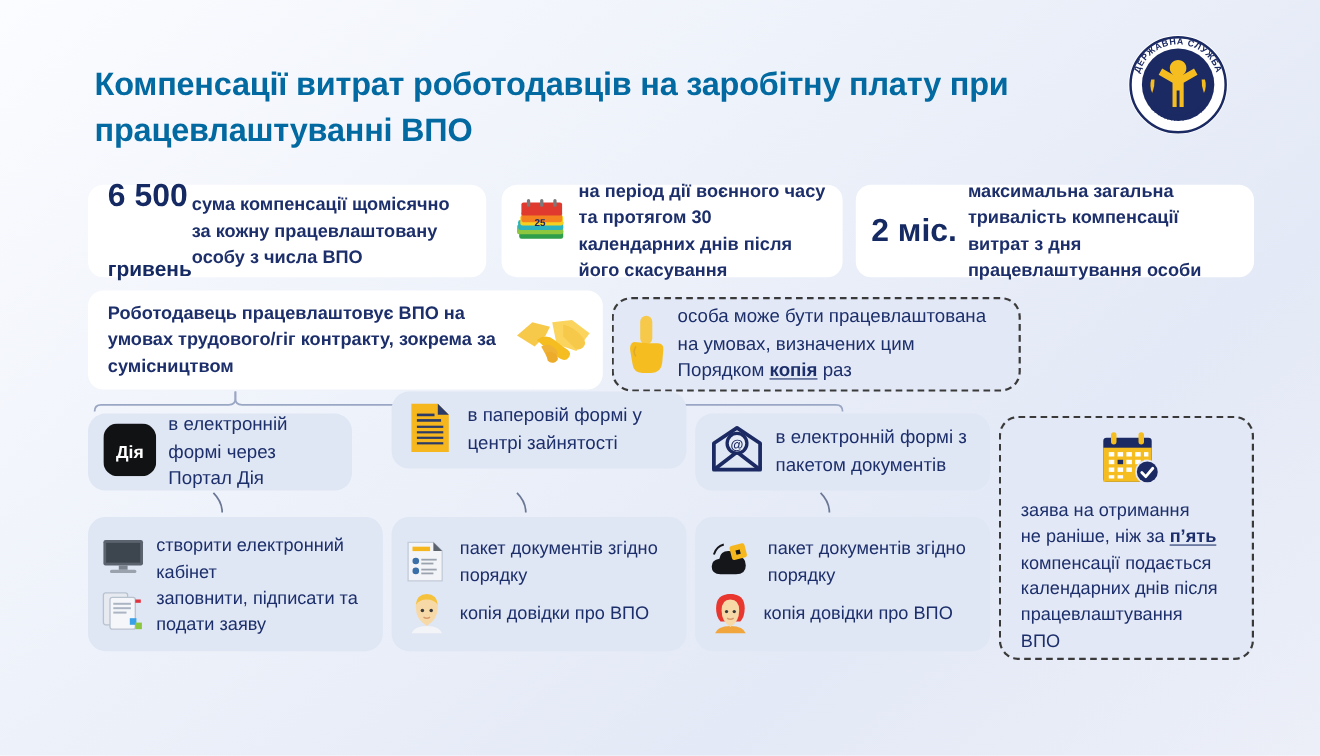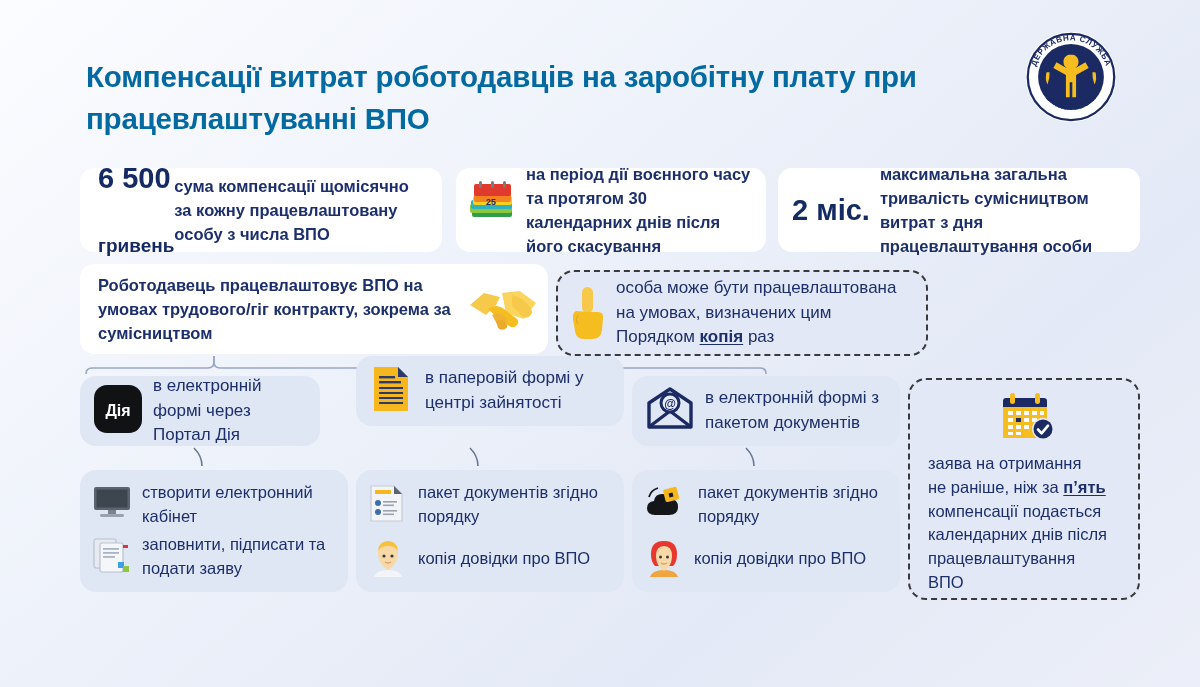--- a/index.html
+++ b/index.html
@@ -122,21 +122,21 @@
   
   #c-d1 { left: 80px;  top: 470px; width: 268px; height: 122px; }
   #c-d2 { left: 356px; top: 470px; width: 268px; height: 122px; }
   #c-d3 { left: 632px; top: 470px; width: 268px; height: 122px; }
 
   .detail-list {
     height: 100%;
     padding: 11px 8px 11px 12px;
     display: flex;
     flex-direction: column;
-    justify-content: space-between;
+    justify-content: flex-end;
   }
   .detail-item {
     display: flex;
     align-items: center;
     gap: 10px;
   }
   .detail-item .txt-reg { font-size: 16.5px; }
 
   
   #c-deadline { left: 908px; top: 378px; width: 232px; height: 222px; }
@@ -220,21 +220,21 @@
         <text x="20" y="25" font-family="'Liberation Sans',sans-serif" font-size="9" font-weight="bold" fill="#1b2a63">25</text>
       </svg>
     </span>
     <div class="txt">на період дії воєнного часу та протягом 30 календарних днів після його скасування</div>
   </div>
 </div>
 
 <div class="card-white" id="c-duration">
   <div class="row">
     <div class="bignum">2 міс.</div>
-    <div class="txt">максимальна загальна тривалість сумісництвом витрат з дня працевлаштування особи</div>
+    <div class="txt">максимальна загальна тривалість компенсації витрат з дня працевлаштування особи</div>
   </div>
 </div>
 
 <div class="card-white" id="c-employer">
   <div class="row">
     <div class="txt" style="flex:1">Роботодавець працевлаштовує ВПО на умовах трудового/гіг контракту, зокрема за сумісництвом</div>
     <span class="ico">
       <svg width="74" height="64" viewBox="0 0 74 64">
         <path d="M4 30 L18 18 L34 22 L30 30 L20 40 Z" fill="#f7c94b"></path>
         <path d="M36 18 L54 16 L70 28 L58 44 L40 38 Z" fill="#fbd45e"></path>

